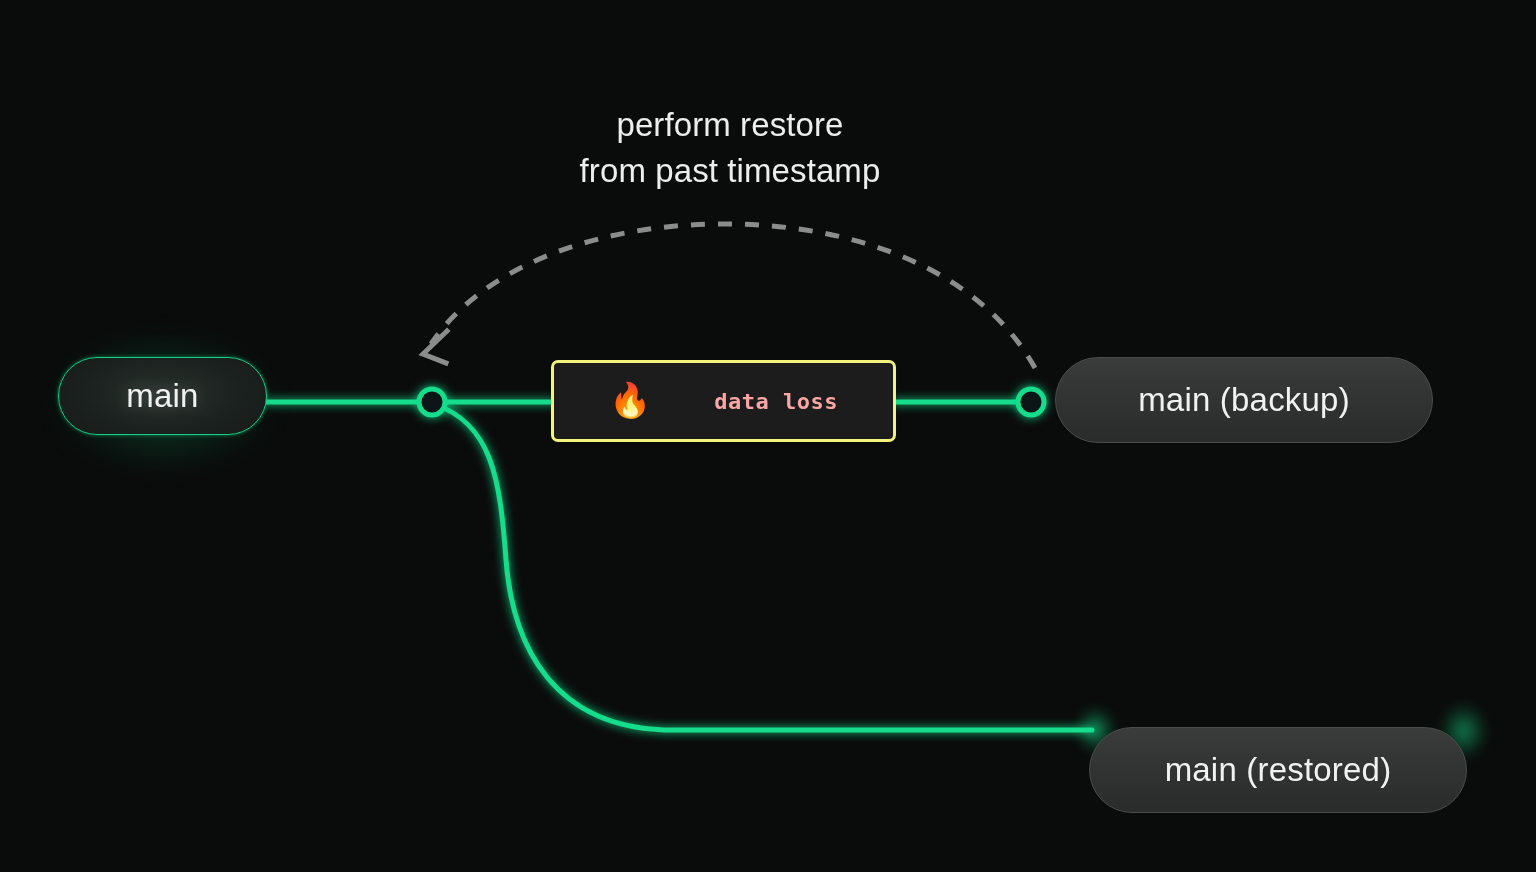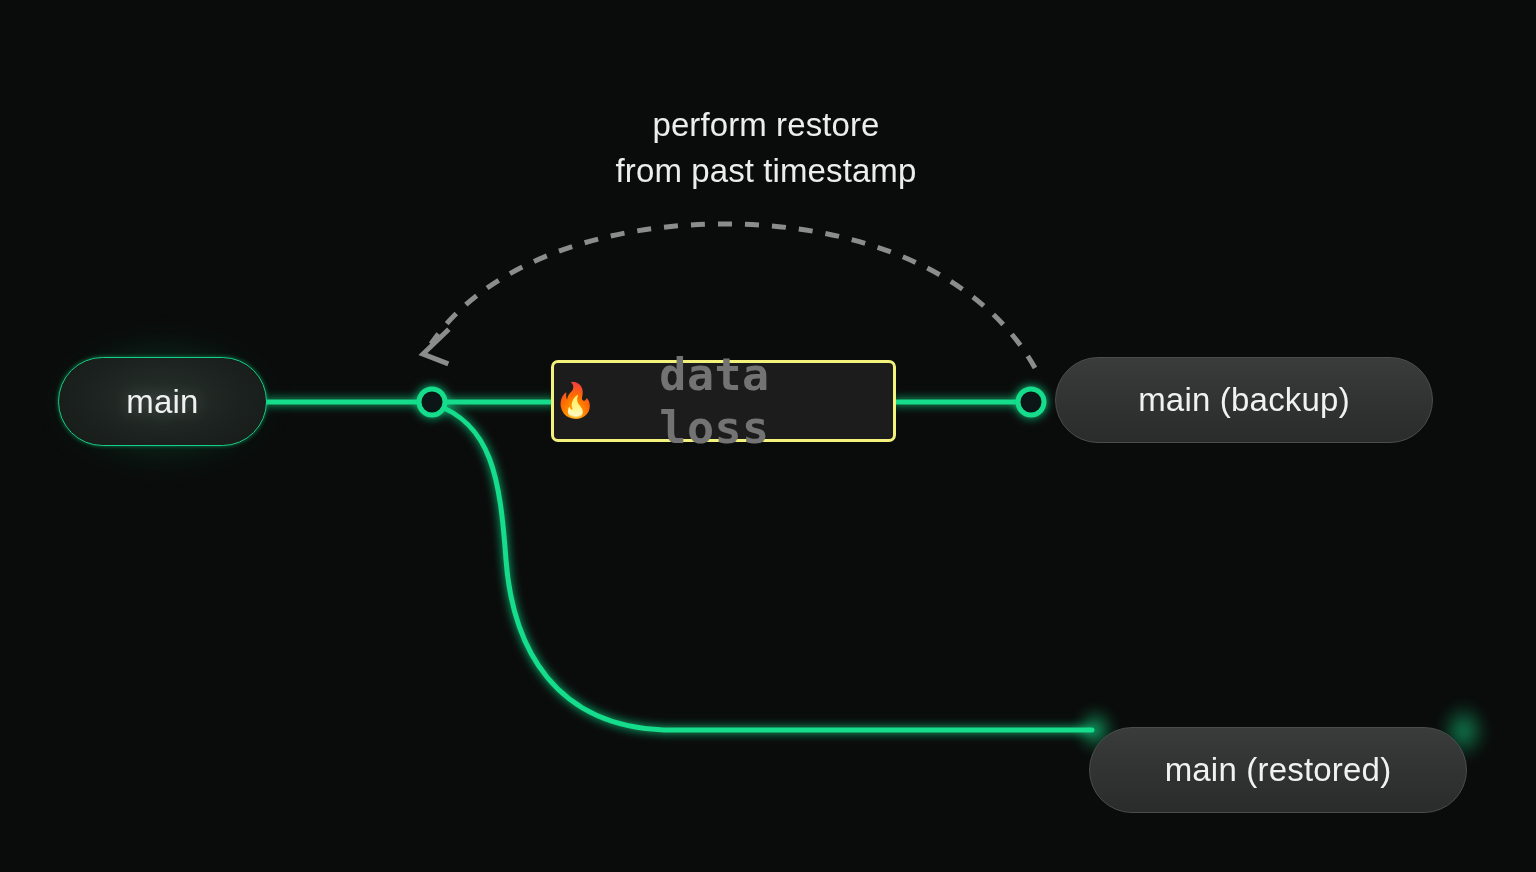--- a/index.html
+++ b/index.html
@@ -36,42 +36,41 @@
     position: absolute;
     left: 0;
     top: 102px;
     width: 1460px;
     text-align: center;
     color: #eceeed;
     font-size: 33px;
     line-height: 46px;
     letter-spacing: 0.1px;
     white-space: pre-line;
-    padding-left: 36px;
   }
 
   
   .node {
     position: absolute;
     box-sizing: border-box;
     display: flex;
     align-items: center;
     justify-content: center;
     border-radius: 999px;
     color: #f0f2f1;
     font-size: 33px;
     letter-spacing: 0.2px;
     white-space: nowrap;
   }
 
   .node-main {
     left: 58px;
     top: 357px;
     width: 209px;
-    height: 89px;
+    height: 78px;
     border: 1.6px solid #14cf85;
     background:
       radial-gradient(ellipse 70% 90% at 50% 46%, #27302c 0%, #1b211e 55%, #161a18 100%);
     box-shadow: 0 0 4px rgba(20,207,133,0.55);
   }
   .node-main .node-label { text-shadow: 0 0 18px rgba(255,255,255,0.25); }
 
   .glow-main {
     position: absolute;
     left: 22px;
@@ -146,23 +145,23 @@
     border-radius: 7px;
     background: #1c1c1c;
   }
   .event-emoji {
     font-size: 34px;
     line-height: 1;
     margin-top: -2px;
   }
   .event-label {
     font-family: "DejaVu Sans Mono", "Liberation Mono", monospace;
-    font-size: 45px;
+    font-size: 22px;
     font-weight: 700;
-    color: #737373;
+    color: #fca5a5;
     letter-spacing: 0.5px;
     margin-left: 43px;
   }
 </style>
 </head>
 <body>
 
 <div id="stage">
 
   <div class="glow-main"></div>

